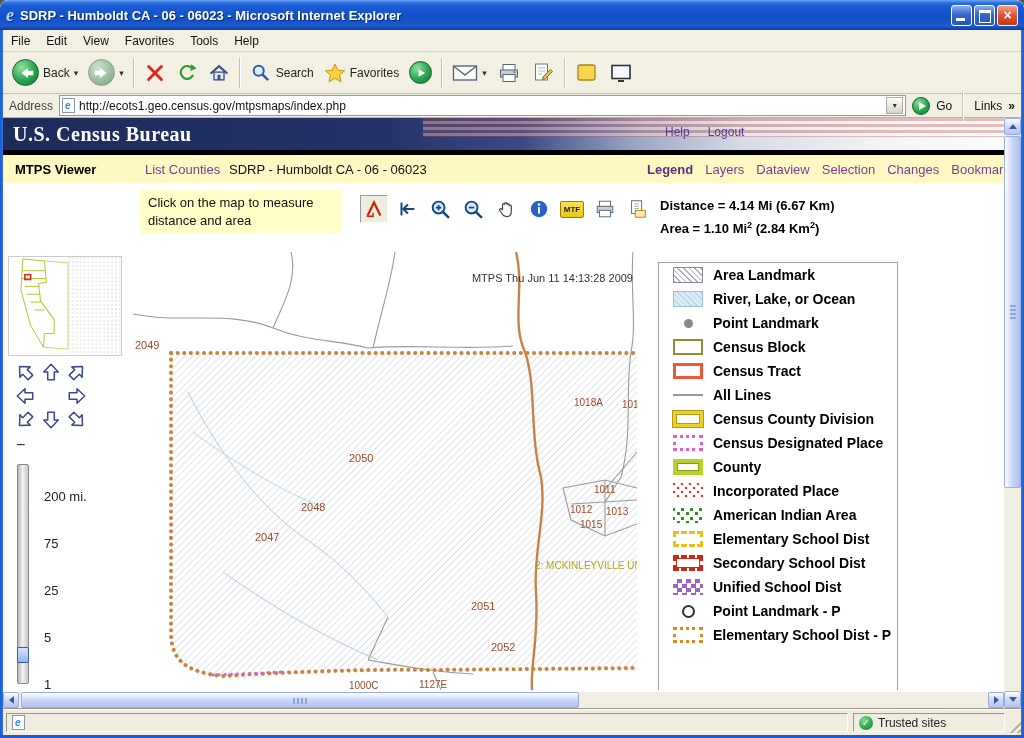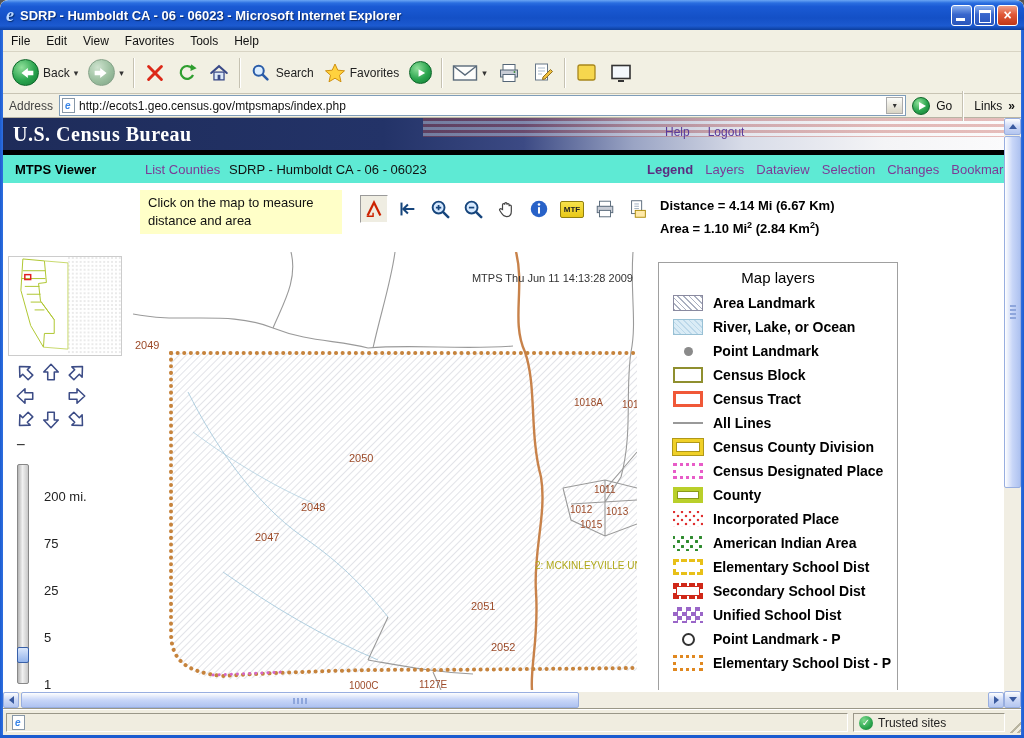--- a/index.html
+++ b/index.html
@@ -57,21 +57,21 @@
   
   #banner{position:absolute;left:3px;right:20px;top:118px;height:32px;z-index:10;
     background:linear-gradient(90deg,#1e2c5a 0%,#233368 38%,#3c4a84 52%,#9aa4c4 63%,#d8dce8 74%,#f4f4f6 88%,#fbfbfc 100%);overflow:hidden;}
   #banner-stripes{position:absolute;left:42%;right:0;top:0;bottom:40%;background:repeating-linear-gradient(180deg,rgba(190,74,66,.35) 0 3px,rgba(252,250,248,.35) 3px 6px);}
   #banner-title{position:absolute;left:10px;top:0;line-height:32px;color:#fff;font-family:"Liberation Serif","DejaVu Serif",serif;font-size:20px;font-weight:bold;letter-spacing:.5px;}
   #banner-links{position:absolute;left:662px;top:7px;display:flex;gap:18px;font-size:12px;}
   #banner-links span{color:#5a3a9a;}
   #blackbar{position:absolute;left:3px;right:20px;top:150px;height:5px;background:#000;z-index:10;}
 
   
-  #navrow{position:absolute;left:3px;right:20px;top:155px;height:28px;background:#5eead4;z-index:10;}
+  #navrow{position:absolute;left:3px;right:20px;top:155px;height:28px;background:#fef9c3;z-index:10;}
   #app-title{position:absolute;left:12px;top:7px;font-size:13px;font-weight:bold;color:#000;}
   #list-counties{position:absolute;left:142px;top:7px;font-size:13px;color:#7d3a96;}
   #context-title{position:absolute;left:226px;top:7px;font-size:13px;color:#111;}
   #nav-links{position:absolute;left:644px;top:7px;right:0;display:flex;gap:12px;overflow:hidden;white-space:nowrap;}
   .nav-link{font-size:13px;color:#7d3a96;}
   .nav-link-strong{font-weight:bold;color:#5c2d80;}
 
   
   #notebox{position:absolute;left:140px;top:190px;width:202px;height:44px;background:#ffffc8;font-size:13px;color:#111;padding:4px 8px;line-height:1.35;z-index:10;}
   #map-toolbar{position:absolute;left:360px;top:195px;display:flex;gap:5px;z-index:10;}
@@ -495,21 +495,20 @@
           <text x="473" y="263" font-size="10" fill="#9c4a28">1013</text>
           <text x="447" y="276" font-size="10" fill="#9c4a28">1015</text>
           <text x="402" y="317" font-size="10" fill="#b0a818">2: MCKINLEYVILLE UN</text>
           <text x="286" y="436" font-size="10" fill="#9c4a28">1127E</text>
           <text x="216" y="437" font-size="10" fill="#9c4a28">1000C</text>
         </g>
     </svg>
   </div>
 
   <div id="legend-panel">
-    <div id="legend-title">Map layers</div>
     <div id="legend-items">
         <div class="legend-row">
           <span class="swatch sw-area-landmark"></span>
           <span class="legend-label">Area Landmark</span>
         </div>
         <div class="legend-row">
           <span class="swatch sw-river"></span>
           <span class="legend-label">River, Lake, or Ocean</span>
         </div>
         <div class="legend-row">

